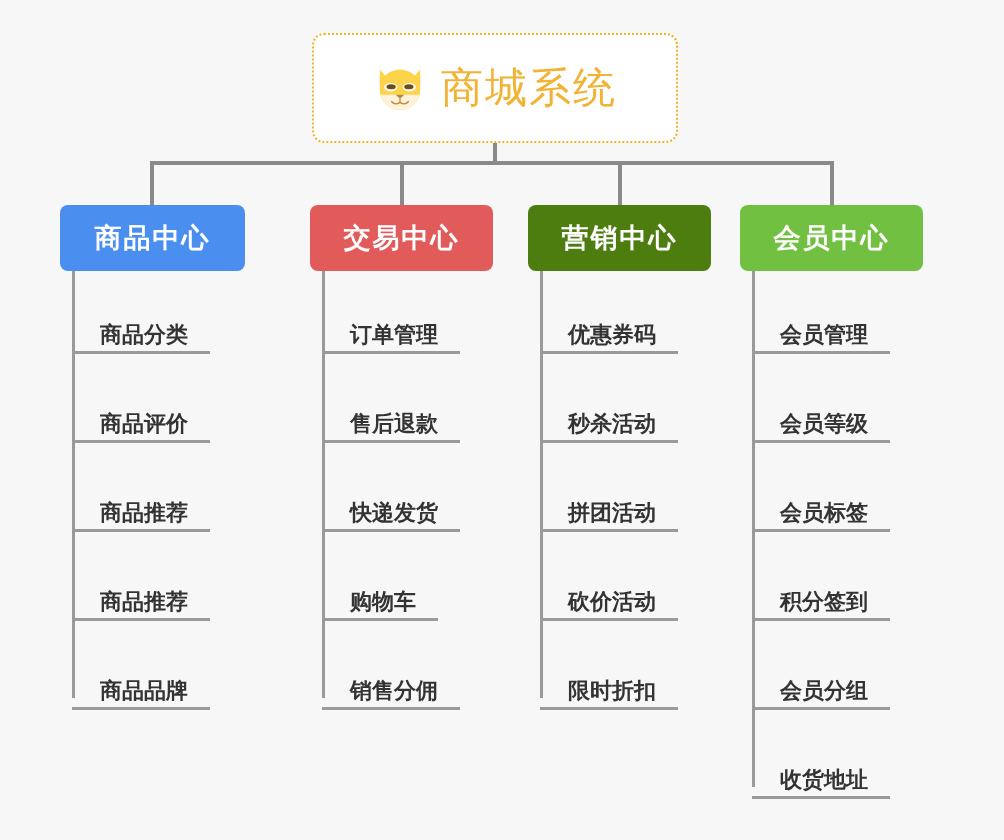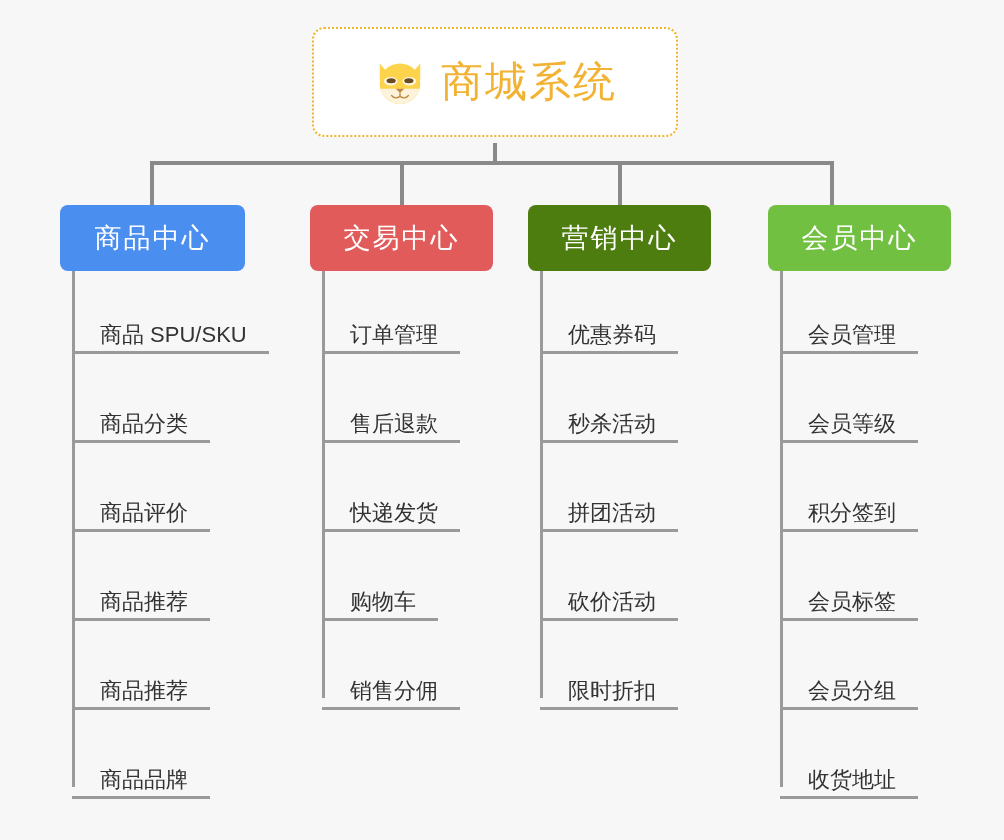--- a/index.html
+++ b/index.html
@@ -18,21 +18,21 @@
   #mindmap {
     position: relative;
     width: 1004px;
     height: 840px;
   }
 
   
   .root-node {
     position: absolute;
     left: 312px;
-    top: 27px;
+    top: 33px;
     width: 366px;
     height: 110px;
     box-sizing: border-box;
     background: #ffffff;
     border: 2px dotted #f0b429;
     border-radius: 12px;
     display: flex;
     align-items: center;
     justify-content: center;
     gap: 14px;
@@ -56,20 +56,21 @@
     position: absolute;
     background: #8a8a8a;
   }
   .v-line { width: 4px; }
   .h-line { height: 4px; }
 
   
   .column {
     position: absolute;
     top: 205px;
+    font-weight: bold;
   }
   .cat-box {
     height: 66px;
     border-radius: 8px;
     display: flex;
     align-items: center;
     justify-content: center;
     color: #ffffff;
     font-size: 27px;
     letter-spacing: 2px;
@@ -139,23 +140,20 @@
   <div class="line v-line" style="left: 618px; top: 161px; height: 46px; background: rgb(138, 138, 138);"></div>
   <div class="line v-line" style="left: 830px; top: 161px; height: 46px; background: rgb(138, 138, 138);"></div>
 
   <div class="column" style="left:60px; width:240px;">
     <div class="cat-box" style="width: 185px; background-color: rgb(74, 142, 240);">
       <span>商品中心</span>
     </div>
     <div class="leaf-wrap">
       <div class="spine"></div>
       <div class="leaf">
-          <span class="leaf-label">商品 SPU/SKU</span>
-        </div>
-      <div class="leaf">
           <span class="leaf-label">商品分类</span>
         </div>
       <div class="leaf">
           <span class="leaf-label">商品评价</span>
         </div>
       <div class="leaf">
           <span class="leaf-label">商品推荐</span>
         </div>
       <div class="leaf">
           <span class="leaf-label">商品推荐</span>
@@ -207,39 +205,39 @@
         </div>
       <div class="leaf">
           <span class="leaf-label">砍价活动</span>
         </div>
       <div class="leaf">
           <span class="leaf-label">限时折扣</span>
         </div>
     </div>
   </div>
 
-  <div class="column" style="left:768px; width:220px;">
+  <div class="column" style="left:740px; width:220px;">
     <div class="cat-box" style="width: 183px; background-color: rgb(114, 192, 66);">
       <span>会员中心</span>
     </div>
     <div class="leaf-wrap">
       <div class="spine"></div>
       <div class="leaf">
           <span class="leaf-label">会员管理</span>
         </div>
       <div class="leaf">
           <span class="leaf-label">会员等级</span>
         </div>
       <div class="leaf">
+          <span class="leaf-label">会员标签</span>
+        </div>
+      <div class="leaf">
           <span class="leaf-label">积分签到</span>
         </div>
       <div class="leaf">
-          <span class="leaf-label">会员标签</span>
-        </div>
-      <div class="leaf">
           <span class="leaf-label">会员分组</span>
         </div>
       <div class="leaf">
           <span class="leaf-label">收货地址</span>
         </div>
     </div>
   </div>
 
 </div>
 

